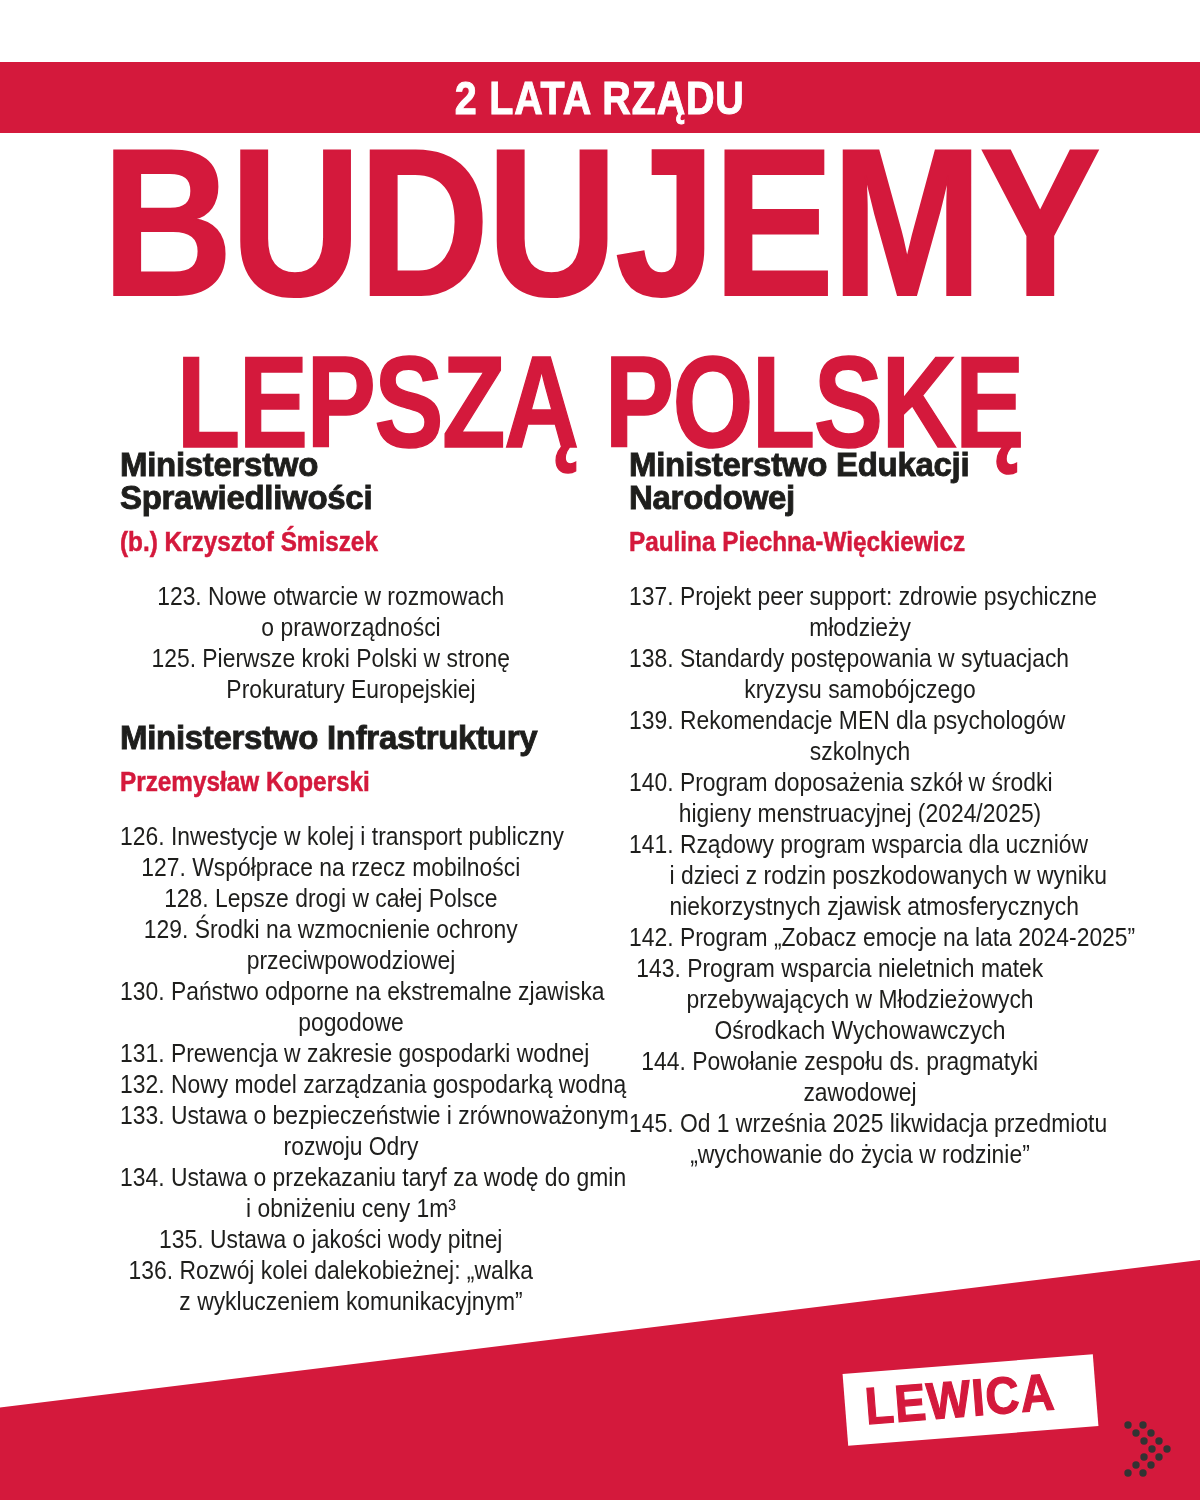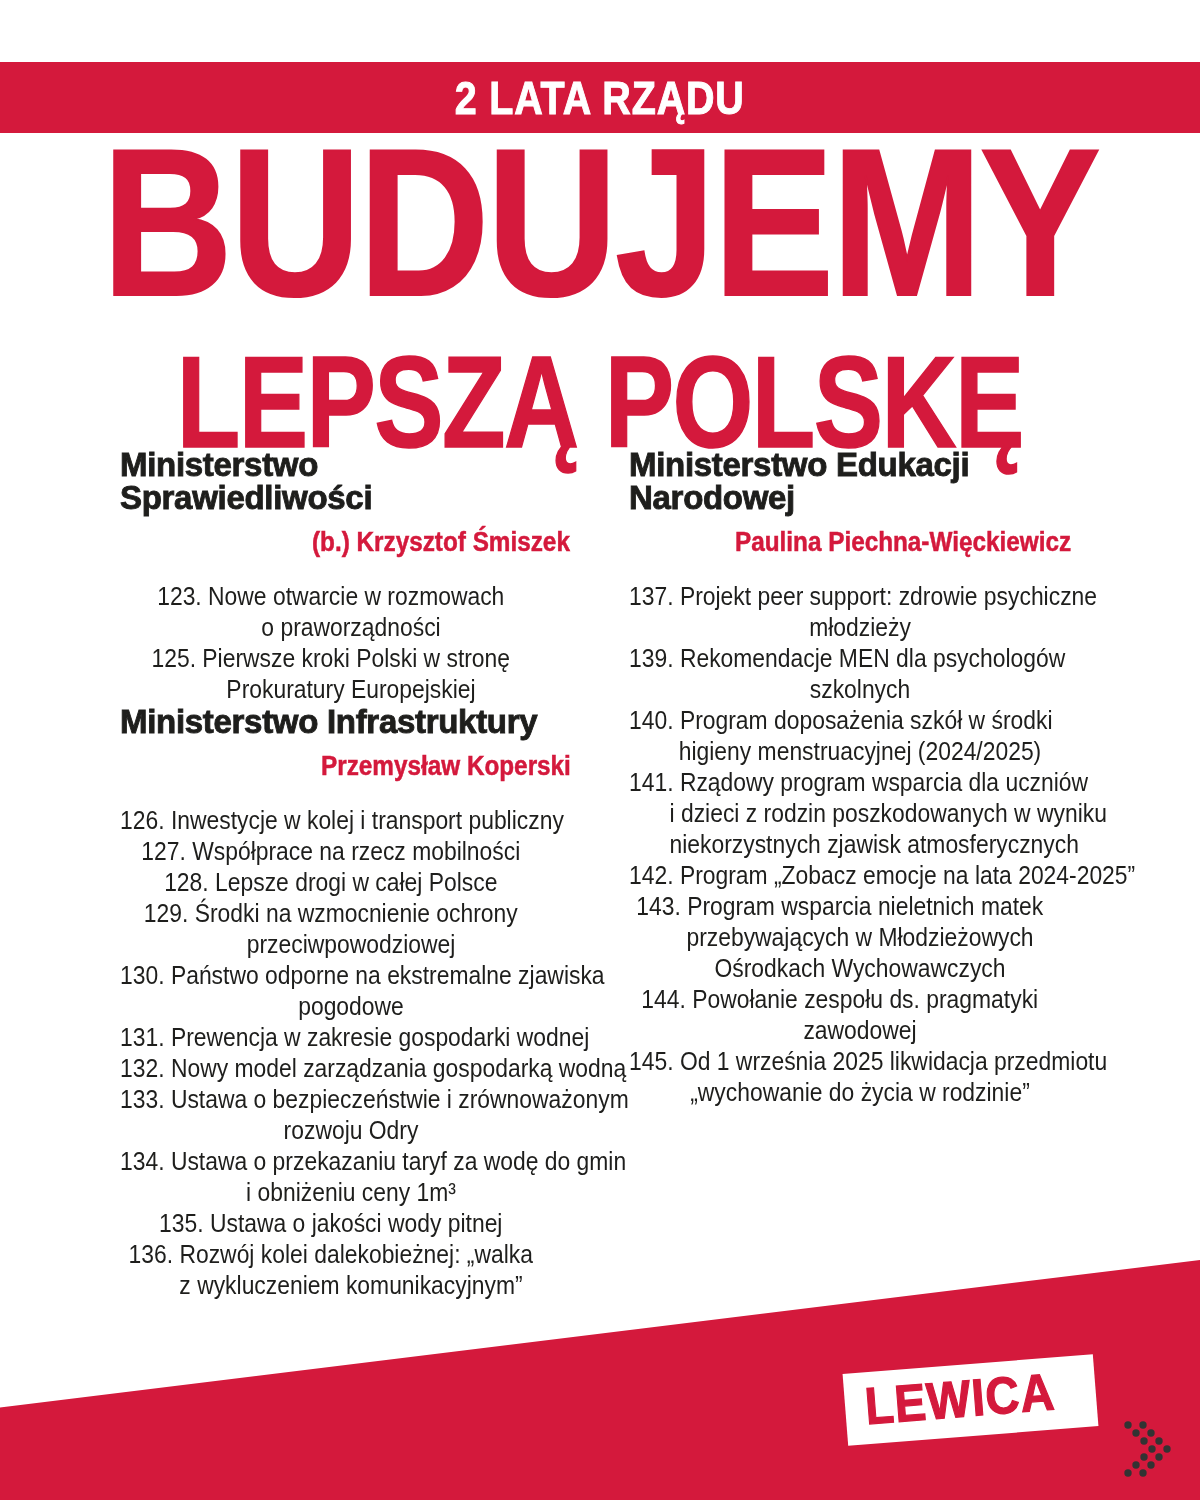--- a/index.html
+++ b/index.html
@@ -20,26 +20,26 @@
   
   .title{position:absolute;left:0;width:100%;text-align:center;color:var(--red);font-weight:700;margin:0;}
   .t1{top:118px;font-size:206px;line-height:1;letter-spacing:-3px;}
   .t1 .tx{display:inline-block;transform:scale(0.88,1.02);transform-origin:50% 0;-webkit-text-stroke:2px currentColor;white-space:nowrap;}
   .t2{top:306px;font-size:130px;line-height:1;letter-spacing:-2px;margin-top:31px;}
   .t2 .tx{display:inline-block;transform:scaleX(0.8);transform-origin:50% 0;-webkit-text-stroke:1.5px currentColor;white-space:nowrap;}
   
   .columns{position:absolute;left:120px;top:448px;width:988px;display:flex;gap:30px;}
   .col{flex:1;min-width:0;}
   .section{margin:0;}
-  .section + .section{}
+  .section + .section{margin-top:16px;}
   .ministry{
     font-size:33px;line-height:33px;font-weight:700;color:var(--text);
     margin:0;letter-spacing:-0.3px;-webkit-text-stroke:0.9px currentColor;
   }
-  .minister{margin:15px 0 0;line-height:26px;text-align:right;}
+  .minister{margin:15px 0 0;line-height:26px;}
   .minister .cond{
     display:inline-block;transform:scaleX(0.9);transform-origin:0 50%;color:var(--red);
     font-weight:700;font-size:27px;line-height:26px;-webkit-text-stroke:0.5px currentColor;white-space:nowrap;
   }
   .items{margin-top:22px;}
   .item{margin:0;text-align:center;}
   .item-line{
     font-size:26px;line-height:31px;color:var(--text);white-space:nowrap;
     transform:scaleX(0.88);transform-origin:0 50%;
   }
@@ -134,20 +134,24 @@
         </section>
       </div>
     <div class="col">
         <section class="section">
           <h3 class="ministry">Ministerstwo Edukacji<br>Narodowej</h3>
           <p class="minister"><span class="cond">Paulina Piechna-Więckiewicz</span></p>
           <div class="items">
             <div class="item">
               <div class="item-line"><span class="item-num">137.</span> Projekt peer support: zdrowie psychiczne</div>
               <div class="item-line cont">młodzieży</div>
+            </div>
+            <div class="item">
+              <div class="item-line"><span class="item-num">138.</span> Standardy postępowania w sytuacjach</div>
+              <div class="item-line cont">kryzysu samobójczego</div>
             </div>
             <div class="item">
               <div class="item-line"><span class="item-num">139.</span> Rekomendacje MEN dla psychologów</div>
               <div class="item-line cont">szkolnych</div>
             </div>
             <div class="item">
               <div class="item-line"><span class="item-num">140.</span> Program doposażenia szkół w środki</div>
               <div class="item-line cont">higieny menstruacyjnej (2024/2025)</div>
             </div>
             <div class="item">

